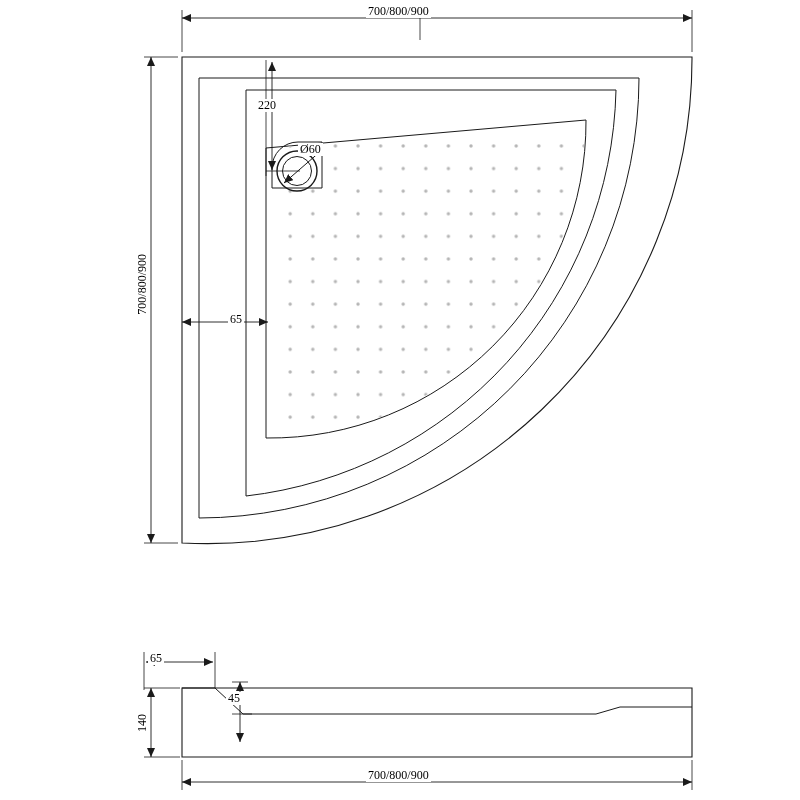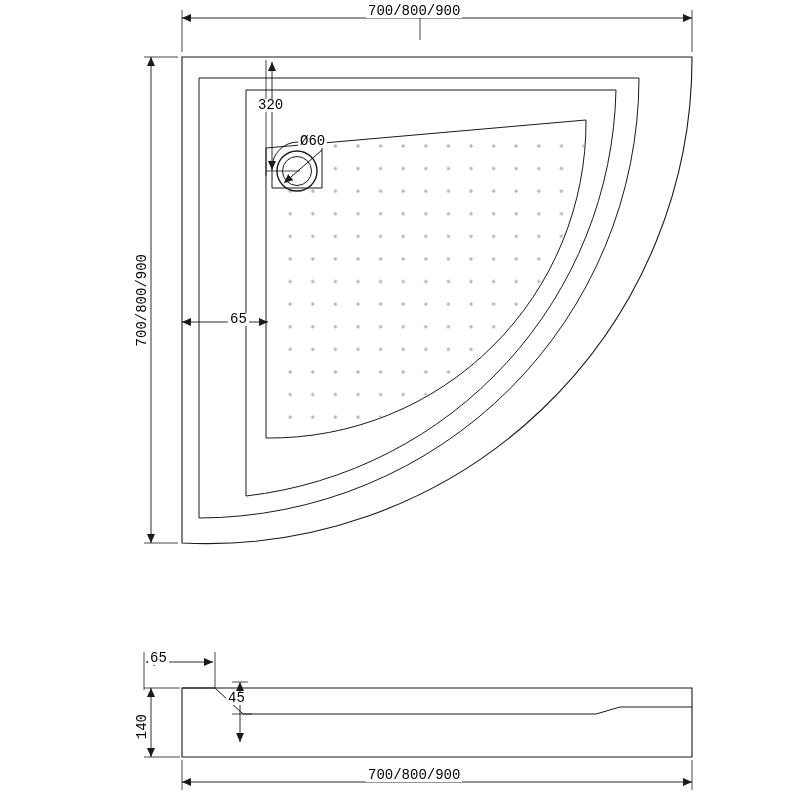--- a/index.html
+++ b/index.html
@@ -21,22 +21,22 @@
   }
   svg.drawing {
     position: absolute;
     left: 0;
     top: 0;
     width: 800px;
     height: 800px;
   }
   .dim-label {
     position: absolute;
-    font-family: Liberation Mono, monospace;
-    font-size: 14px;
+    font-family: Liberation Serif, serif;
+    font-size: 12px;
     color: #000000;
     white-space: nowrap;
     background: #ffffff;
     padding: 0 2px;
     line-height: 13px;
   }
   .dim-label.vertical {
     writing-mode: vertical-rl;
     transform: rotate(180deg);
     padding: 2px 0;
@@ -132,23 +132,23 @@
       <line x1="182" y1="760" x2="182" y2="790" stroke="#1a1a1a" stroke-width="0.8"></line>
       <line x1="692" y1="760" x2="692" y2="790" stroke="#1a1a1a" stroke-width="0.8"></line>
       <line x1="182" y1="782" x2="692" y2="782" stroke="#1a1a1a" stroke-width="0.9" marker-start="url(#arrowStart)" marker-end="url(#arrowEnd)"></line>
     </g>
   </svg>
 
   <div class="dim-label" style="left:366px; top:5px;">700/800/900</div>
 
   <div class="dim-label vertical" style="left:136px; top:252px;">700/800/900</div>
 
-  <div class="dim-label" style="left:256px; top:99px;">320</div>
+  <div class="dim-label" style="left:256px; top:99px;">220</div>
 
-  <div class="dim-label" style="left:298px; top:135px;">Ø60</div>
+  <div class="dim-label" style="left:298px; top:143px;">Ø60</div>
 
   <div class="dim-label" style="left:228px; top:313px;">65</div>
 
   <div class="dim-label" style="left:148px; top:652px;">65</div>
 
   <div class="dim-label" style="left:226px; top:692px;">45</div>
 
   <div class="dim-label vertical" style="left:136px; top:712px;">140</div>
 
   <div class="dim-label" style="left:366px; top:769px;">700/800/900</div>

